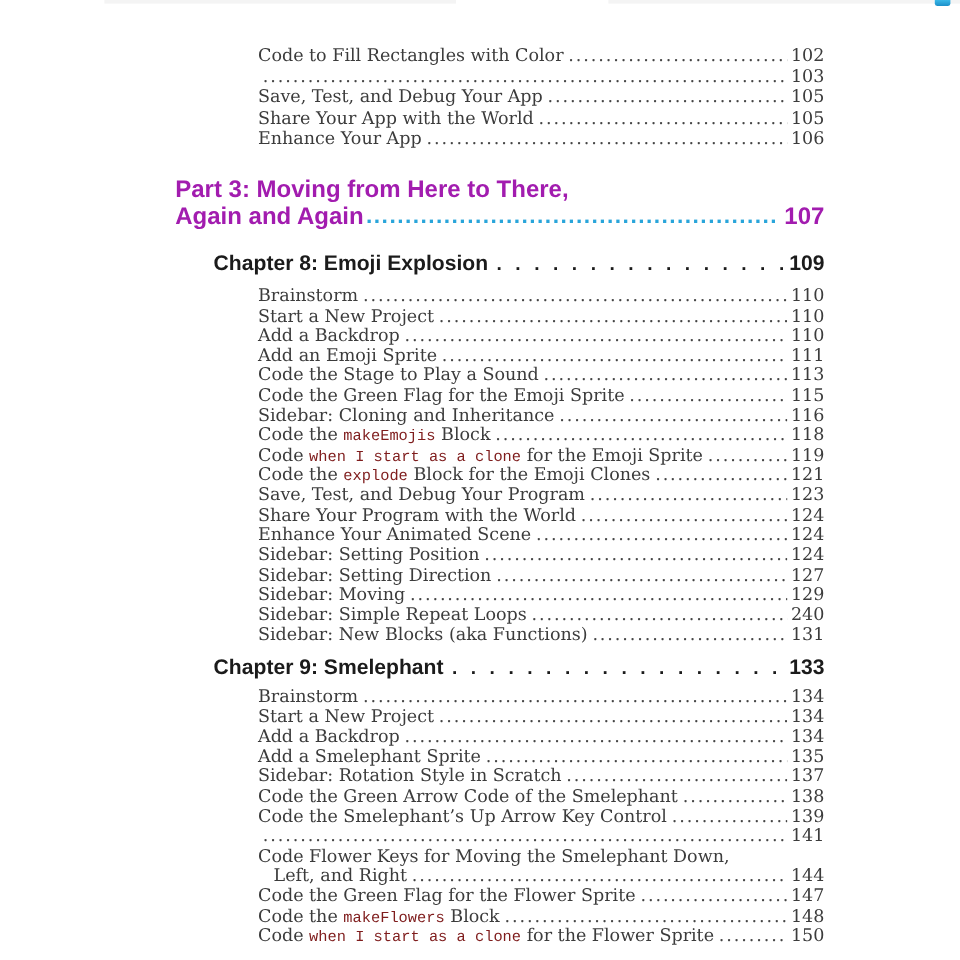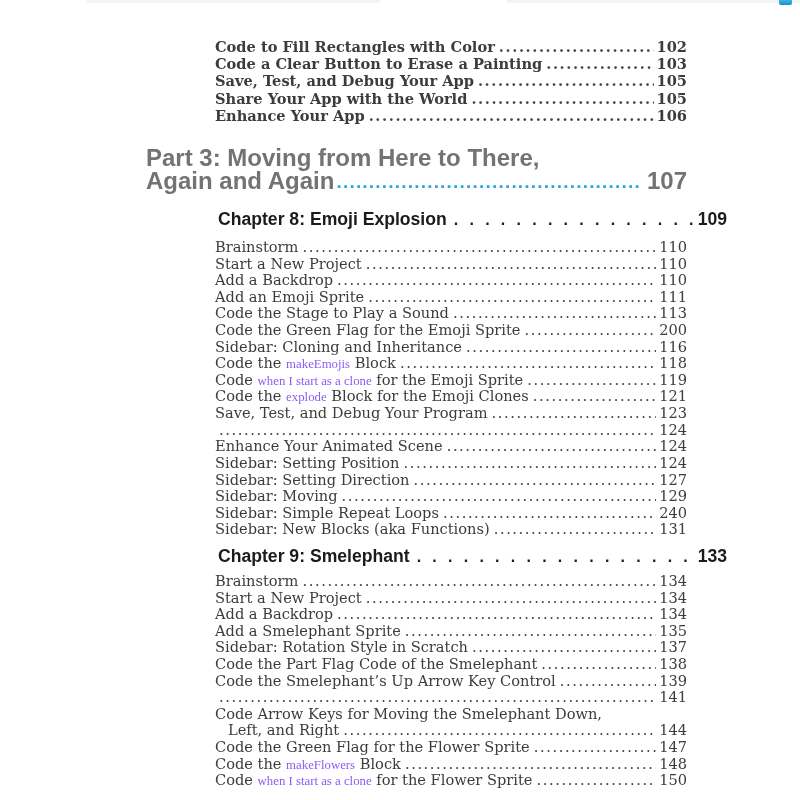--- a/index.html
+++ b/index.html
@@ -37,26 +37,26 @@
   
   .entries { position: absolute; }
   .row {
     display: flex;
     align-items: baseline;
     height: 16.62px;
     font-size: 14.6px;
     line-height: 16.62px;
     white-space: nowrap;
   }
-  .intro .row { height: 17.2px; line-height: 17.2px; font-weight: bold; }
+  .intro .row { height: 17.2px; line-height: 17.2px; }
   .row .t  { flex: 0 0 auto; }
   .row .t .mono {
-    font-family: Liberation Serif, serif;
+    font-family: Liberation Mono, monospace;
     font-size: 12.8px;
-    color: #8b5cf6;
+    color: #7f1d1d;
   }
   .row .dots {
     flex: 1 1 auto;
     overflow: hidden;
     margin: 0 3px 0 4px;
     min-width: 0;
   }
   .row .dots::after {
     content: "......................................................................................................................................................................";
     letter-spacing: 1.6px;
@@ -70,43 +70,42 @@
   .chhead {
     position: absolute;
     display: flex;
     align-items: baseline;
     font-family: "Liberation Sans", sans-serif;
     font-weight: bold;
     font-size: 17.6px;
     line-height: 21px;
     color: #1b1b1b;
     white-space: nowrap;
-    margin-left: 40px;
   }
   .chhead .cdots {
     flex: 1 1 auto;
     overflow: hidden;
     margin: 0 4px 0 7px;
     min-width: 0;
   }
   .chhead .cdots::after {
     content: ". . . . . . . . . . . . . . . . . . . . . . . . . . . . . . . . . . . . . . . . . . . . . . . . . . . .";
     letter-spacing: 3.4px;
     font-size: 16px;
     color: #1b1b1b;
   }
 
   
   .part {
     position: absolute;
     font-family: "Liberation Sans", sans-serif;
     font-weight: bold;
-    font-size: 24px;
+    font-size: 20px;
     line-height: 22.4px;
-    color: #737373;
+    color: #a21caf;
     white-space: nowrap;
   }
   .part .part-line2-row {
     display: flex;
     align-items: center;
   }
   .part .pdots {
     flex: 1 1 auto;
     overflow: hidden;
     margin: 0 5px 0 2px;
@@ -137,21 +136,20 @@
   <div class="top-strip right"></div>
   <div class="corner-accent"></div>
 
   <div class="entries intro" id="intro-entries">
       <div class="row">
         <span class="t"><span>Code to Fill Rectangles with Color</span></span>
         <span class="dots"></span>
         <span class="pg">102</span>
       </div>
       <div class="row">
-        <span class="t"><span>Code a Clear Button to Erase a Painting</span></span>
         <span class="dots"></span>
         <span class="pg">103</span>
       </div>
       <div class="row">
         <span class="t"><span>Save, Test, and Debug Your App</span></span>
         <span class="dots"></span>
         <span class="pg">105</span>
       </div>
       <div class="row">
         <span class="t"><span>Share Your App with the World</span></span>
@@ -202,21 +200,21 @@
         <span class="pg">111</span>
       </div>
       <div class="row">
         <span class="t"><span>Code the Stage to Play a Sound</span></span>
         <span class="dots"></span>
         <span class="pg">113</span>
       </div>
       <div class="row">
         <span class="t"><span>Code the Green Flag for the Emoji Sprite</span></span>
         <span class="dots"></span>
-        <span class="pg">200</span>
+        <span class="pg">115</span>
       </div>
       <div class="row">
         <span class="t"><span>Sidebar: Cloning and Inheritance</span></span>
         <span class="dots"></span>
         <span class="pg">116</span>
       </div>
       <div class="row">
         <span class="t"><span>Code the </span><span class="mono">makeEmojis</span><span> Block</span></span>
         <span class="dots"></span>
         <span class="pg">118</span>
@@ -230,20 +228,21 @@
         <span class="t"><span>Code the </span><span class="mono">explode</span><span> Block for the Emoji Clones</span></span>
         <span class="dots"></span>
         <span class="pg">121</span>
       </div>
       <div class="row">
         <span class="t"><span>Save, Test, and Debug Your Program</span></span>
         <span class="dots"></span>
         <span class="pg">123</span>
       </div>
       <div class="row">
+        <span class="t"><span>Share Your Program with the World</span></span>
         <span class="dots"></span>
         <span class="pg">124</span>
       </div>
       <div class="row">
         <span class="t"><span>Enhance Your Animated Scene</span></span>
         <span class="dots"></span>
         <span class="pg">124</span>
       </div>
       <div class="row">
         <span class="t"><span>Sidebar: Setting Position</span></span>
@@ -298,35 +297,35 @@
         <span class="t"><span>Add a Smelephant Sprite</span></span>
         <span class="dots"></span>
         <span class="pg">135</span>
       </div>
       <div class="row">
         <span class="t"><span>Sidebar: Rotation Style in Scratch</span></span>
         <span class="dots"></span>
         <span class="pg">137</span>
       </div>
       <div class="row">
-        <span class="t"><span>Code the Part Flag Code of the Smelephant</span></span>
+        <span class="t"><span>Code the Green Arrow Code of the Smelephant</span></span>
         <span class="dots"></span>
         <span class="pg">138</span>
       </div>
       <div class="row">
         <span class="t"><span>Code the Smelephant’s Up Arrow Key Control</span></span>
         <span class="dots"></span>
         <span class="pg">139</span>
       </div>
       <div class="row">
         <span class="dots"></span>
         <span class="pg">141</span>
       </div>
       <div class="row wrap-first">
-        <span class="t"><span>Code Arrow Keys for Moving the Smelephant Down,</span></span>
+        <span class="t"><span>Code Flower Keys for Moving the Smelephant Down,</span></span>
       </div>
       <div class="row wrap-second">
         <span class="t"><span>Left, and Right</span></span>
         <span class="dots"></span>
         <span class="pg">144</span>
       </div>
       <div class="row">
         <span class="t"><span>Code the Green Flag for the Flower Sprite</span></span>
         <span class="dots"></span>
         <span class="pg">147</span>

